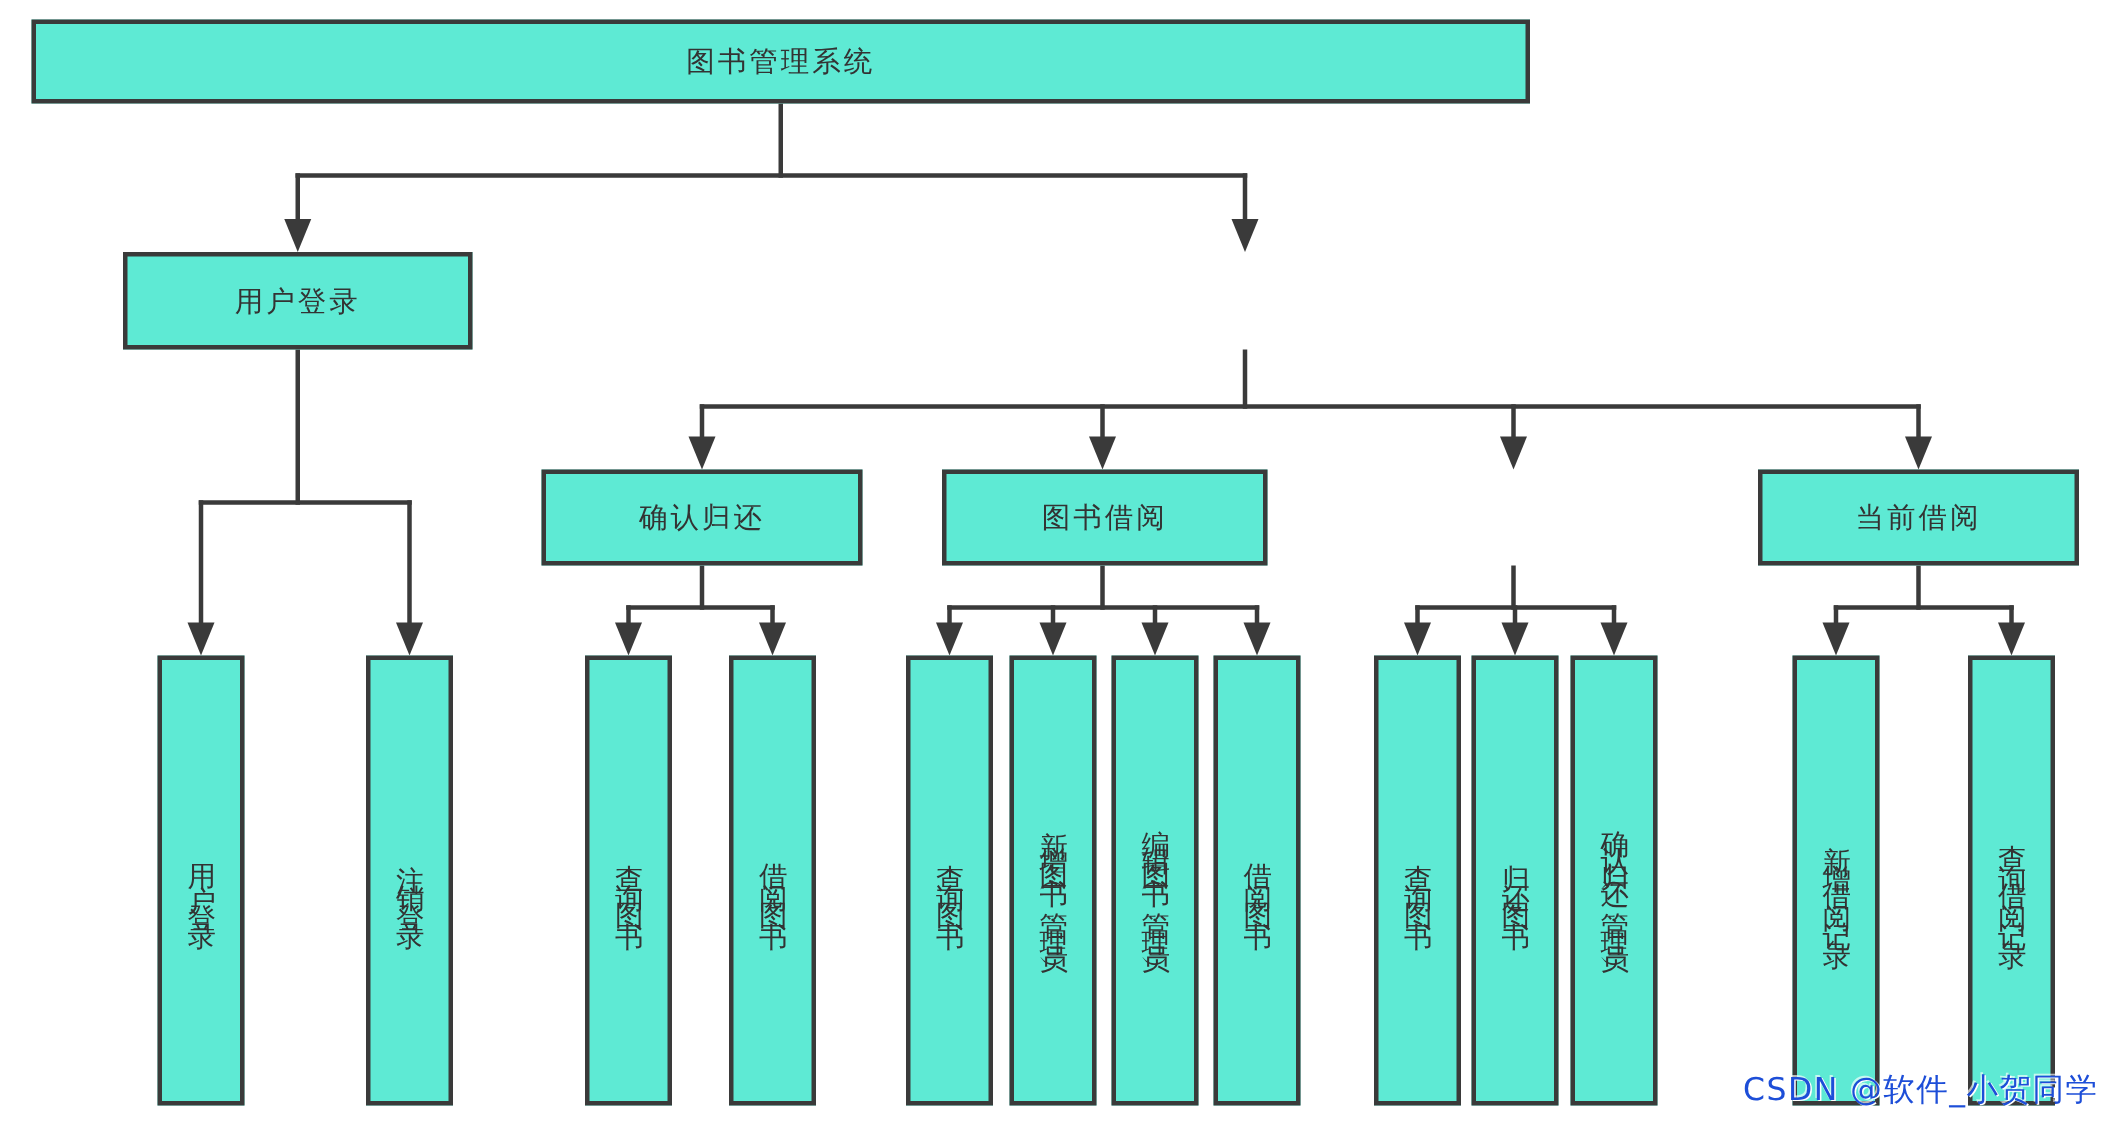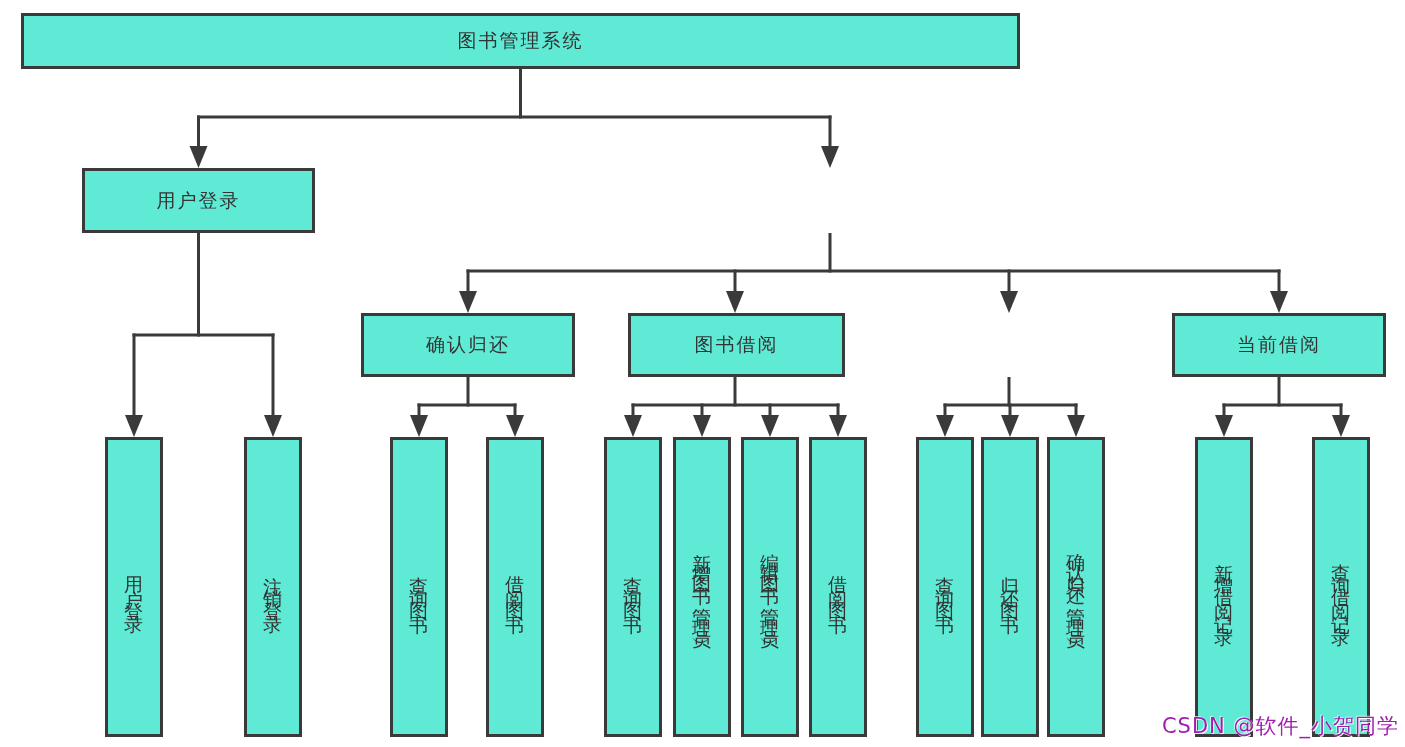--- a/index.html
+++ b/index.html
@@ -32,21 +32,21 @@
     letter-spacing:13px;
     line-height:1;
   }
   .box.v.long span{letter-spacing:11px;}
   #watermark{
     position:absolute;
     right:6px;bottom:7px;
     z-index:3;
     font-size:21px;
     letter-spacing:1px;
-    color:#a21caf;
+    color:#1d4ed8;
     text-shadow:1px 1px 0 #ffffff,-1px -1px 0 rgba(255,255,255,0.65);
     white-space:nowrap;
   }
 </style>
 </head>
 <body>
 
 <div id="canvas">
 
   <svg id="connectors" width="1405" height="747" viewBox="0 0 1405 747">

